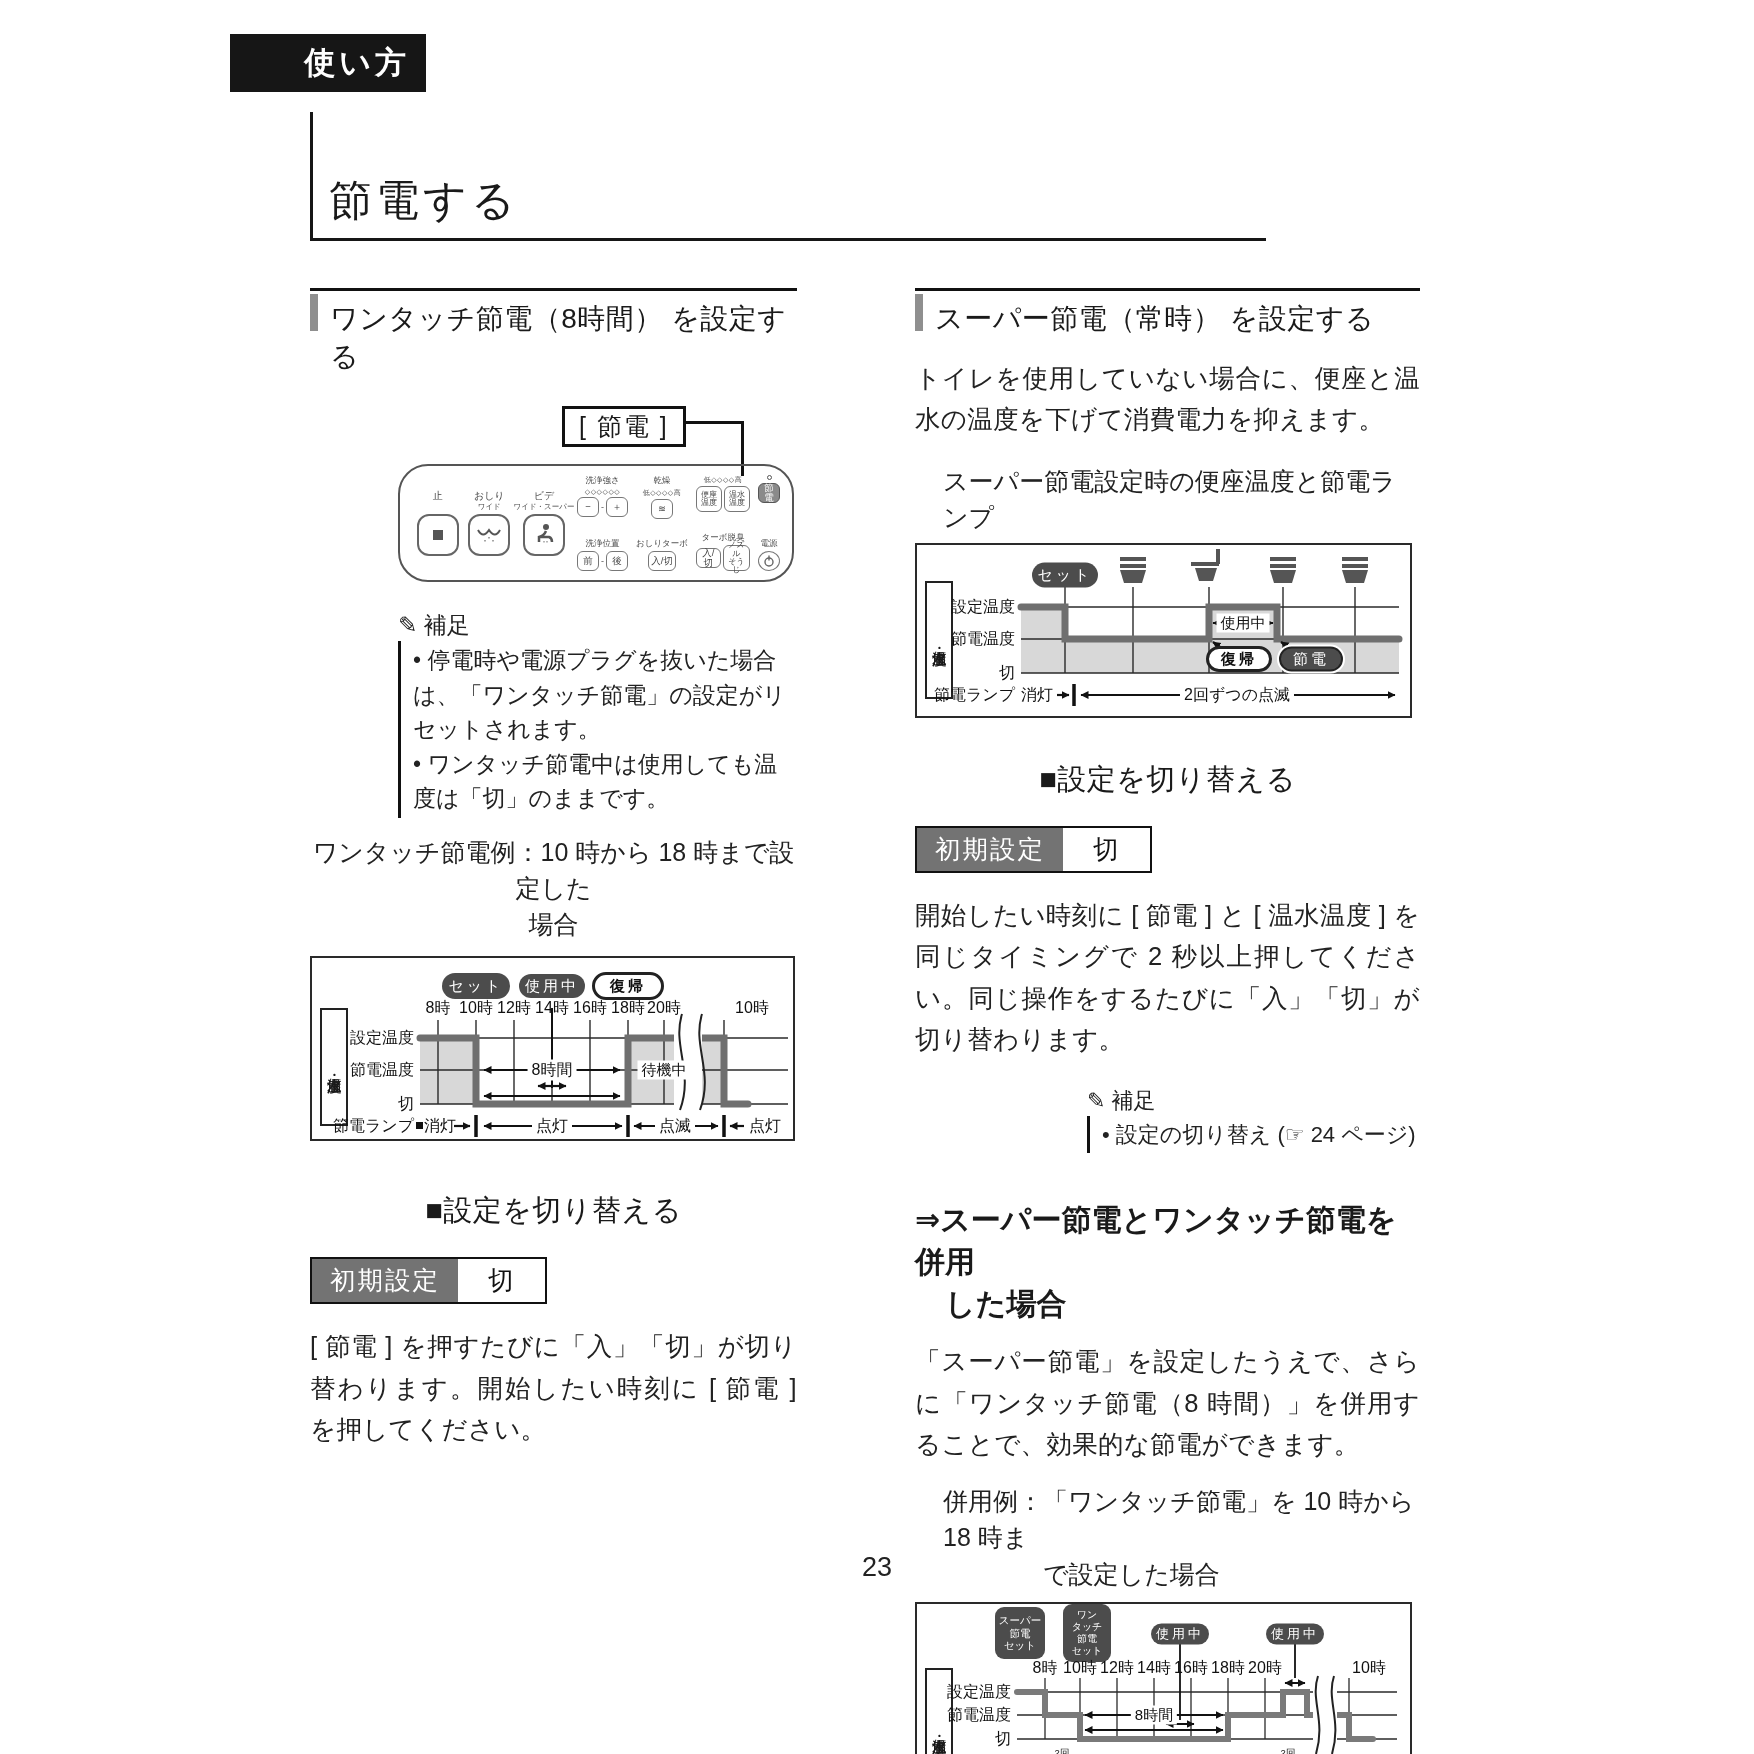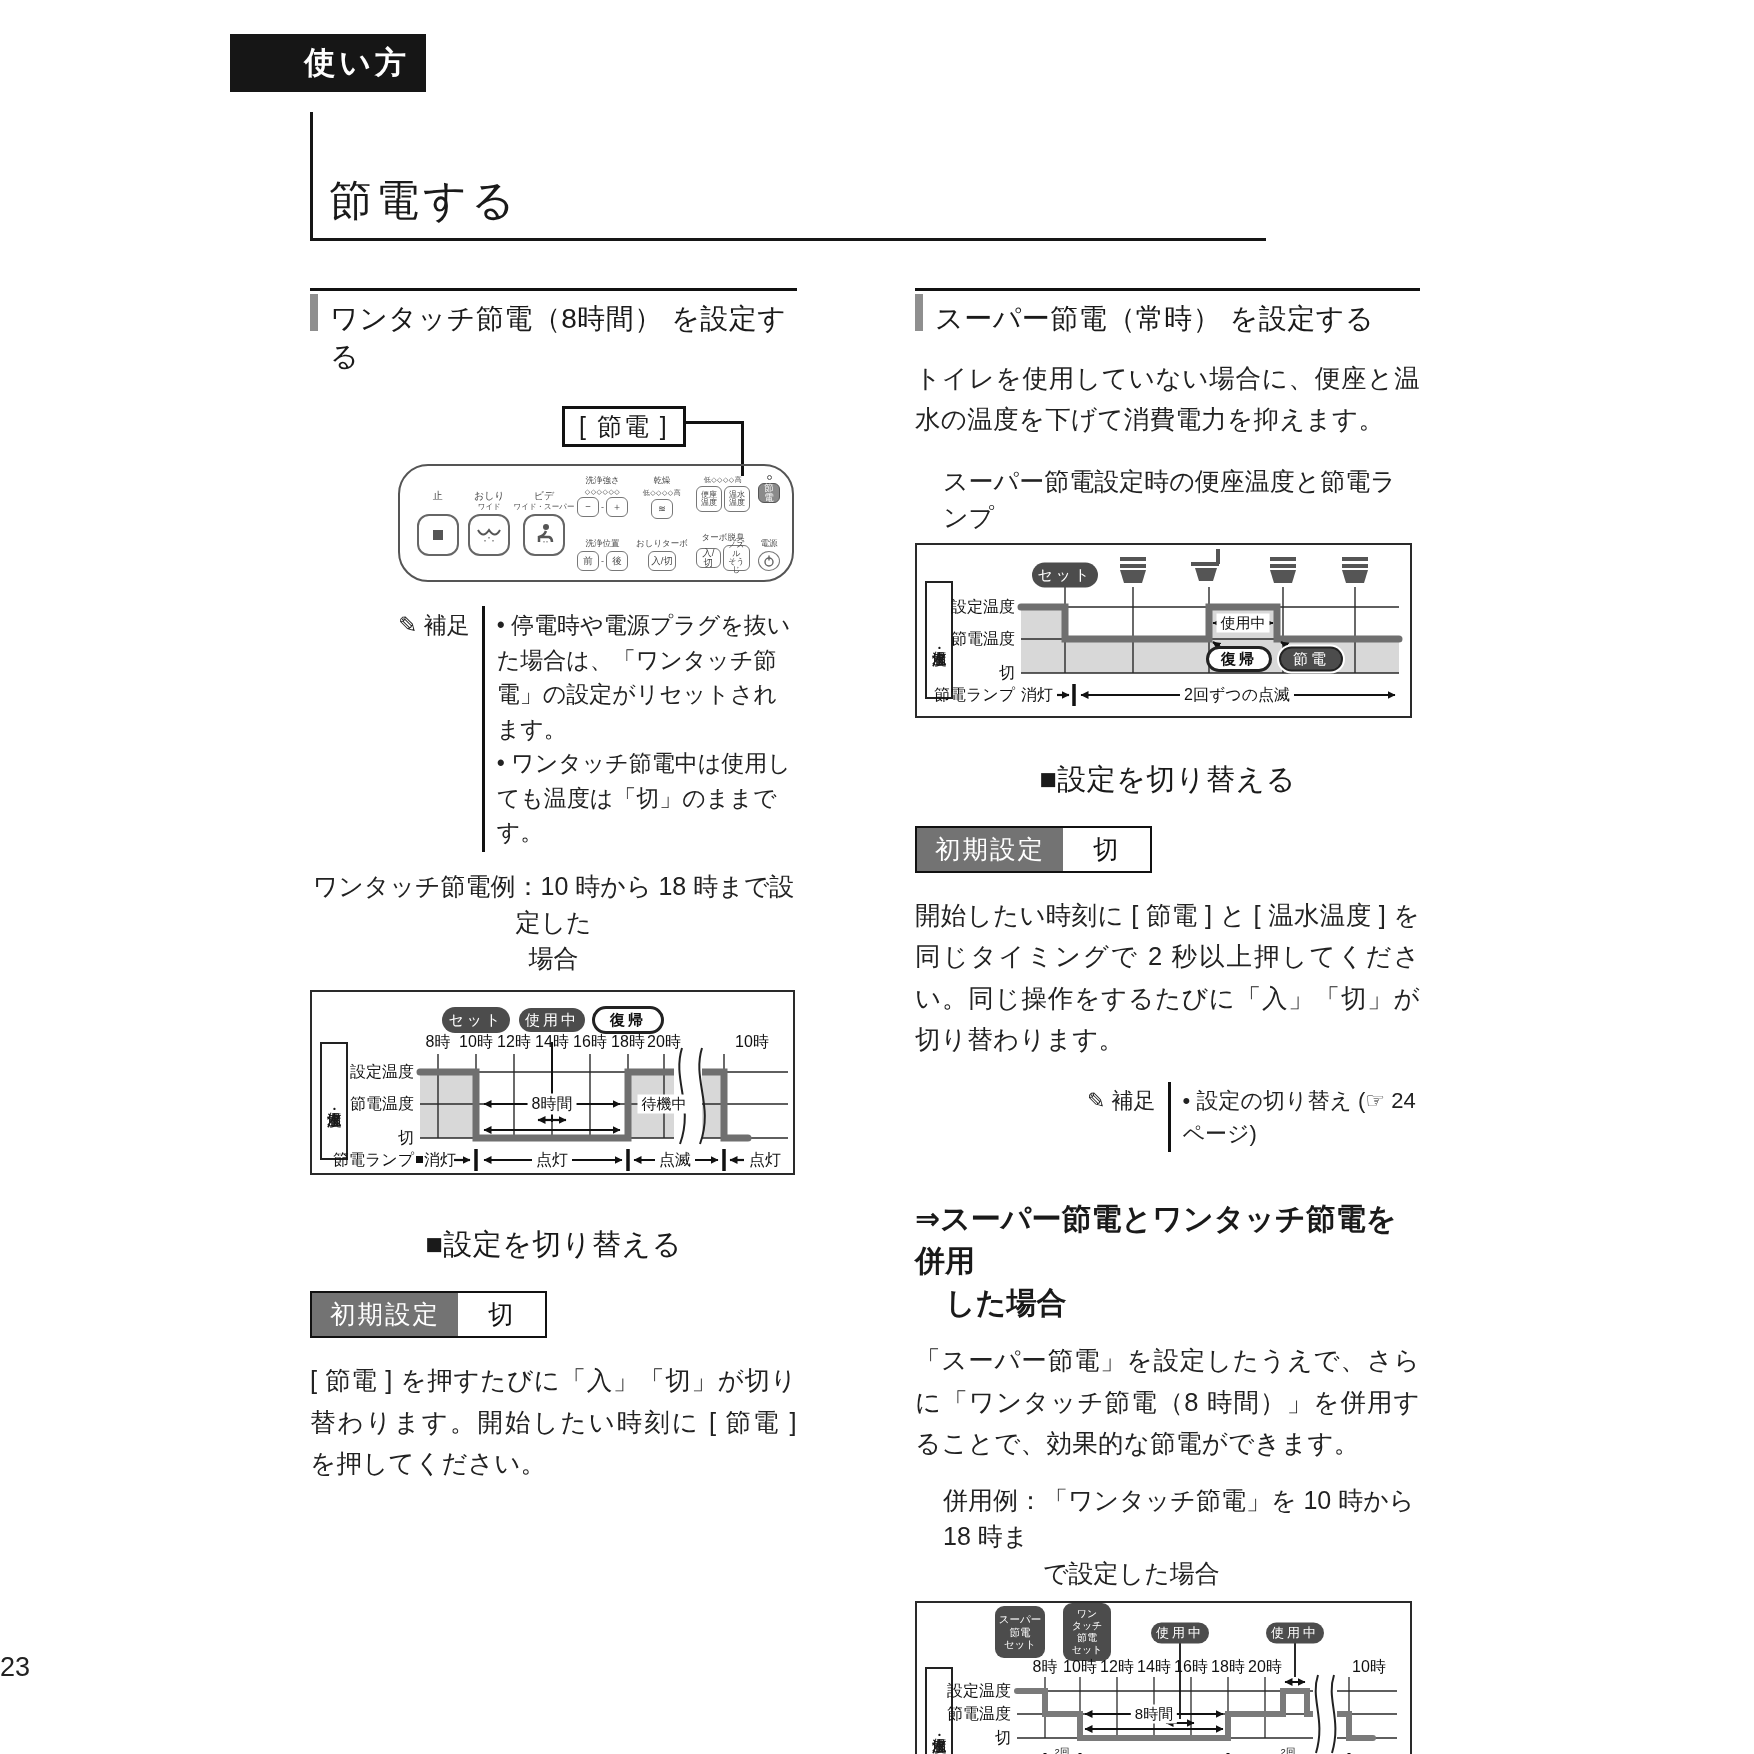--- a/index.html
+++ b/index.html
@@ -8,32 +8,32 @@
           font-family:"Liberation Sans","DejaVu Sans",sans-serif; color:#1a1a1a; overflow:hidden; }
 
   
   .tag { position:absolute; left:230px; top:34px; width:196px; height:58px; background:#161616;
          color:#fff; font-size:31px; font-weight:bold; letter-spacing:4px;
          display:flex; align-items:center; justify-content:flex-end; padding-right:16px; }
   .titleblock { position:absolute; left:310px; top:112px; height:126px; border-left:3px solid #161616;
                 padding-left:16px; display:flex; align-items:flex-end; }
   .title { font-size:43px; letter-spacing:4px; padding-bottom:8px; }
   .titlerule { position:absolute; left:310px; top:238px; width:956px; height:2.5px; background:#161616; }
-  .pageno { position:absolute; top:1652px; left:0; width:100%; font-size:27px; color:#222; }
+  .pageno { position:absolute; top:1552px; left:0; width:100%; text-align:center; font-size:27px; color:#222; }
 
   
   .col-l { position:absolute; left:310px; top:288px; width:487px; }
   .col-r { position:absolute; left:915px; top:288px; width:505px; }
 
   .sechead { border-top:3px solid #111; padding:9px 0 4px 20px; font-size:28px; letter-spacing:0.5px; position:relative; }
   .sechead::before { content:""; position:absolute; left:0; top:3px; width:8px; height:37px; background:#8f8f8f; }
 
   .body { margin-top:16px; font-size:25.5px; line-height:1.62; text-align:justify; color:#222; letter-spacing:0.3px; }
 
-  .note { display:flex; margin:18px 0 0 88px; }
+  .note { display:flex; margin:18px 0 0 88px;flex-direction:column; }
   .note-head { font-size:23px; white-space:nowrap; padding:4px 12px 0 0; color:#222; }
   .note-body { border-left:3px solid #111; padding:2px 0 2px 12px; font-size:23px; line-height:1.5; color:#222; }
   .note-body div { margin:0; }
 
   .caption { margin-top:16px; font-size:25px; line-height:1.45; color:#222; white-space:pre-line; }
   .caption.center { text-align:center; }
 
   .subhead { margin-top:50px; font-size:29px; letter-spacing:0.5px;text-align:center; }
   .defbox { display:inline-flex; border:2.5px solid #111; margin-top:26px; }
   .defbox .db-label { background:#737373; color:#fff; font-size:25.5px; padding:4px 18px; letter-spacing:2px; }

